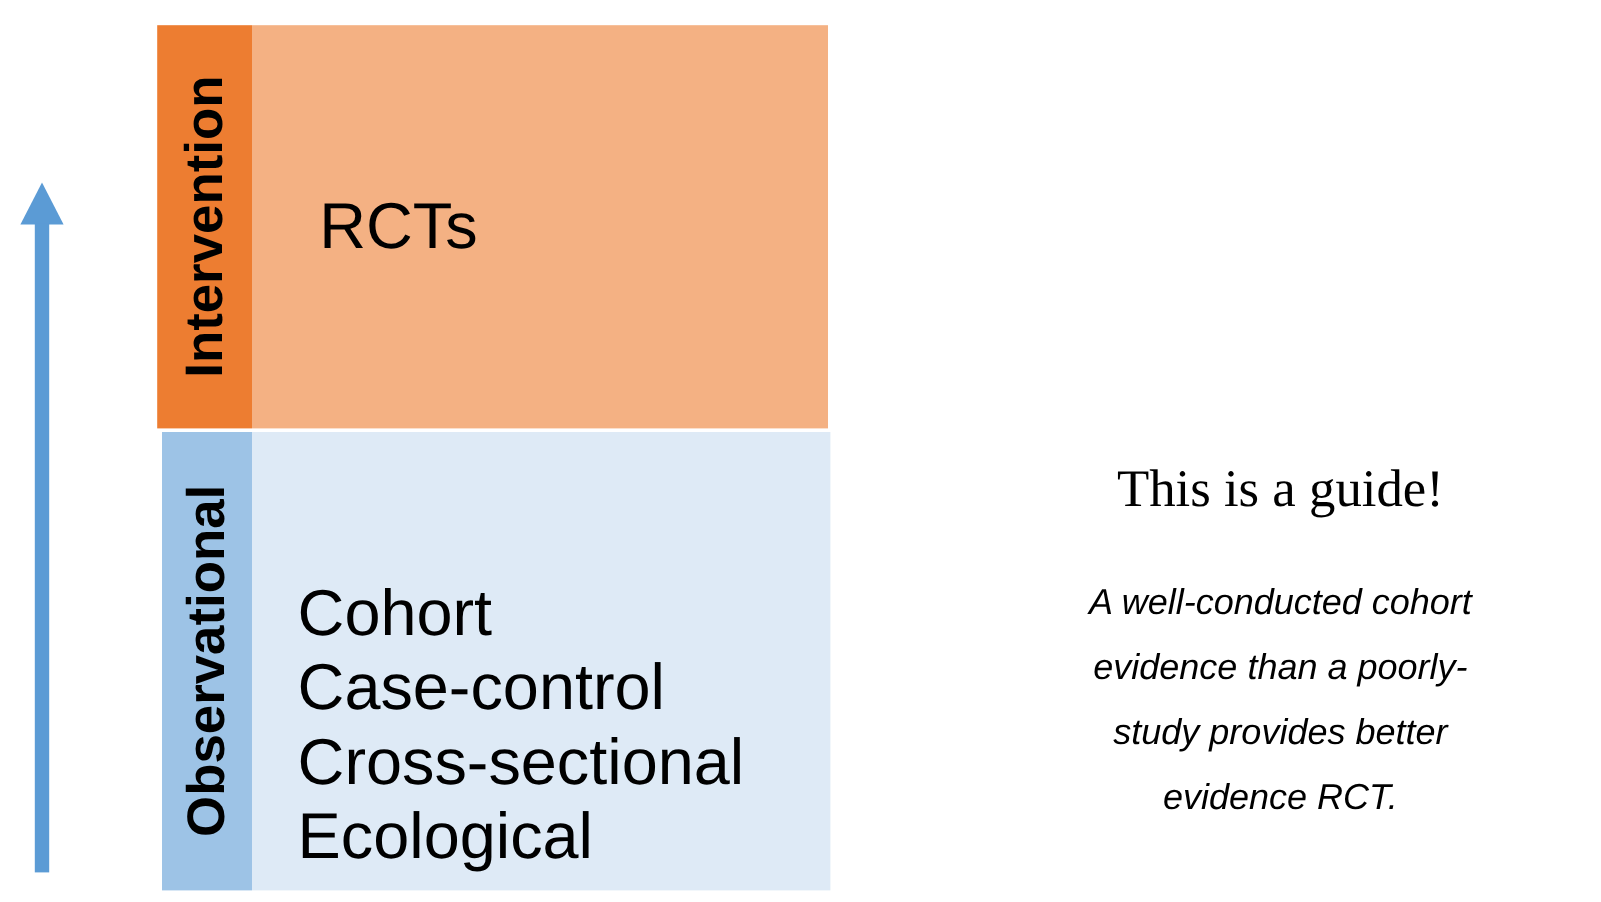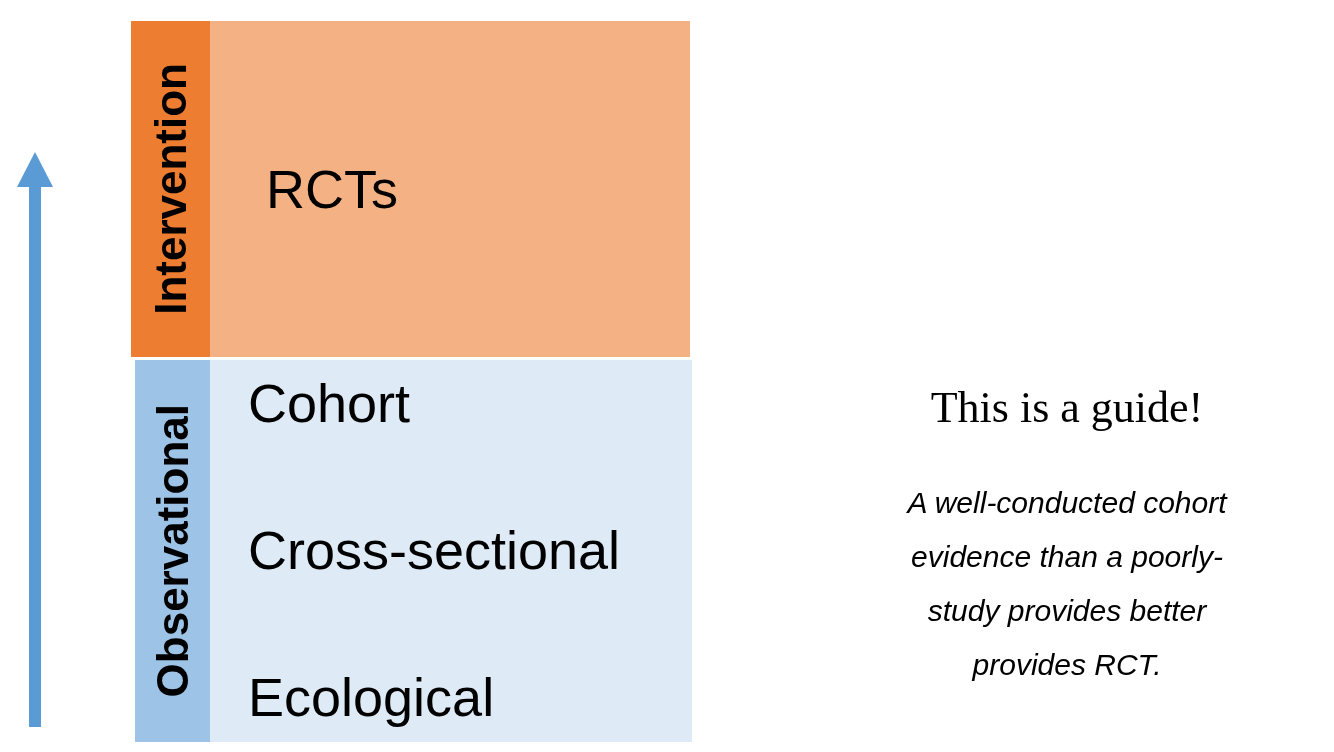--- a/index.html
+++ b/index.html
@@ -68,21 +68,21 @@
   .body-intervention {
     background: var(--orange-light, #F4B183);
     display: flex;
     align-items: center;
     padding-left: 56px;
   }
   .body-observational {
     background: var(--blue-light, #DEEAF6);
     display: flex;
     flex-direction: column;
-    justify-content: space-between;
+    justify-content: flex-end;
     padding: 12px 16px 14px 38px;
   }
   .study-item {
     font-size: 54px;
     line-height: 1.15;
   }
 
   
   .note {
     position: absolute;
@@ -119,26 +119,27 @@
     <span class="study-item">RCTs</span>
   </div>
 </div>
 
 <div class="group group-observational">
   <div class="sidebar sidebar-observational">
     <span class="vlabel">Observational</span>
   </div>
   <div class="group-body body-observational">
     <span class="study-item">Cohort</span>
+    <span class="study-item">Case-control</span>
     <span class="study-item">Cross-sectional</span>
     <span class="study-item">Ecological</span>
   </div>
 </div>
 
 <div class="note">
   <div class="note-title">This is a guide!</div>
   <div class="note-body">
     <div>A well-conducted cohort</div>
     <div>evidence than a poorly-</div>
     <div>study provides better</div>
-    <div>provides RCT.</div>
+    <div>evidence RCT.</div>
   </div>
 </div>
 
 </body></html>

